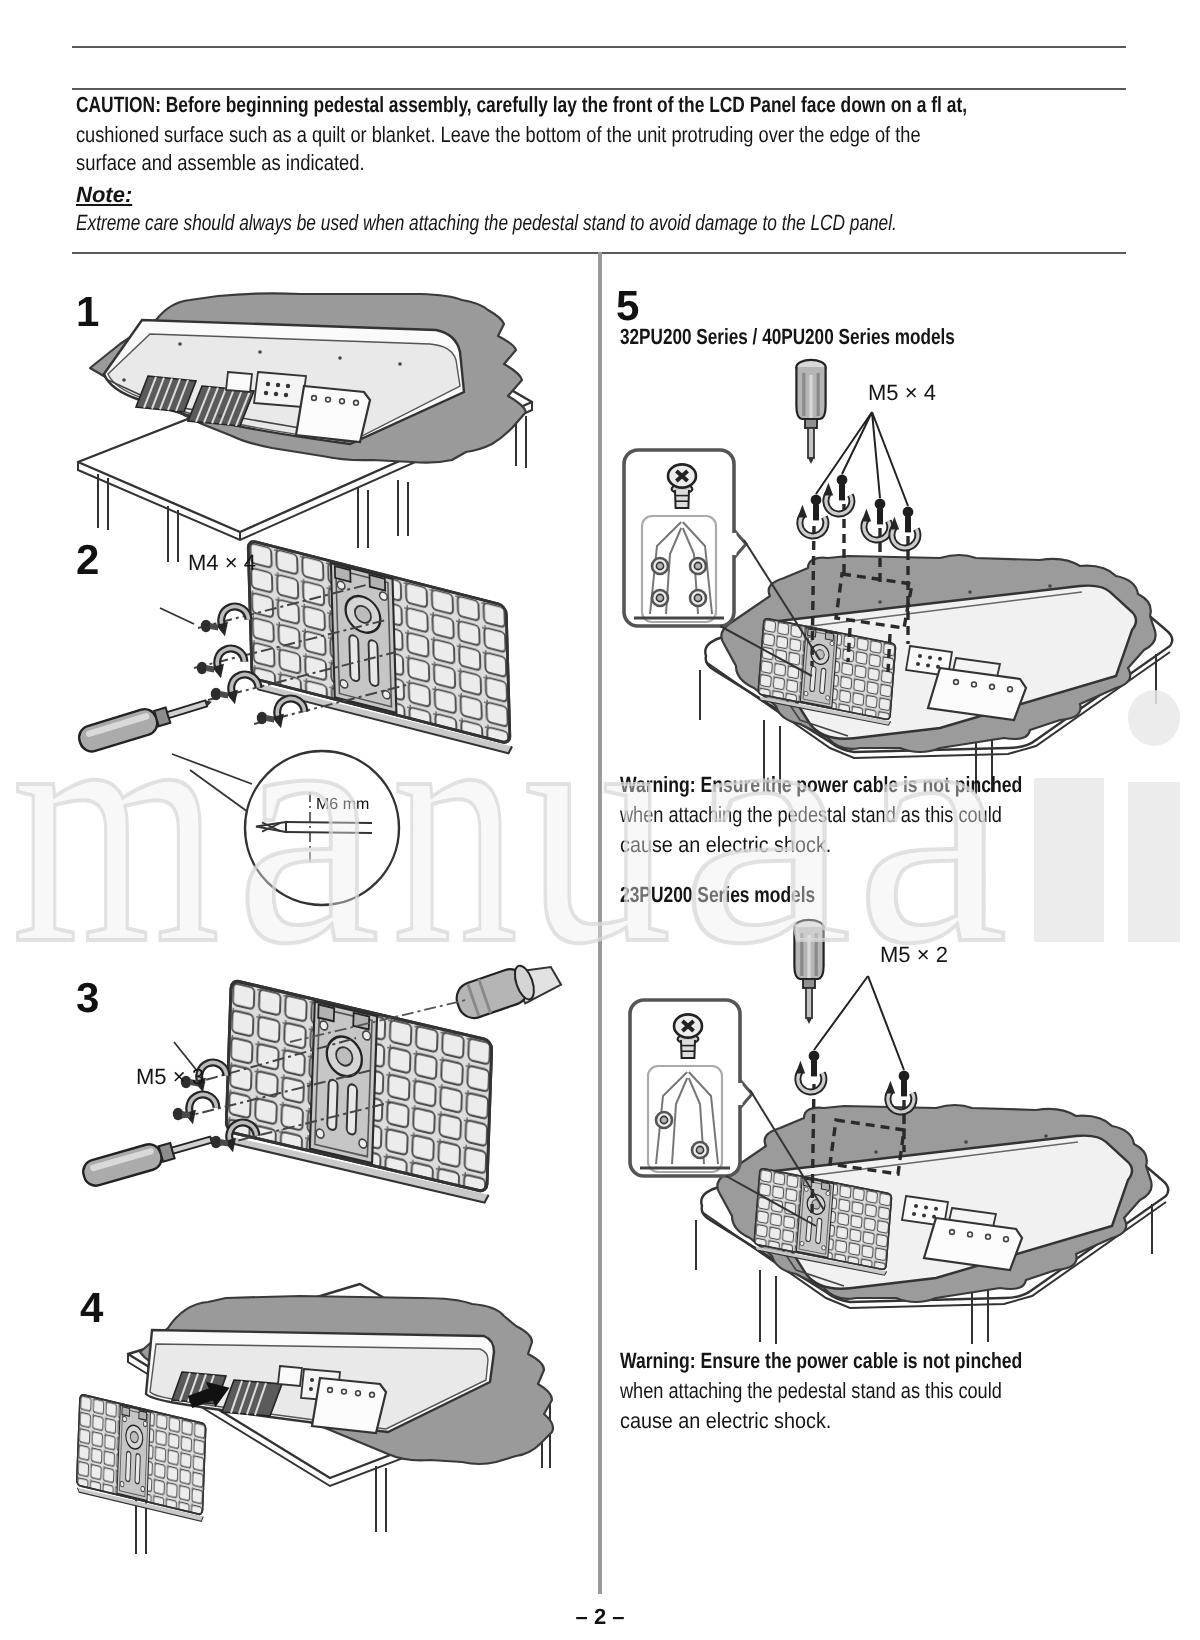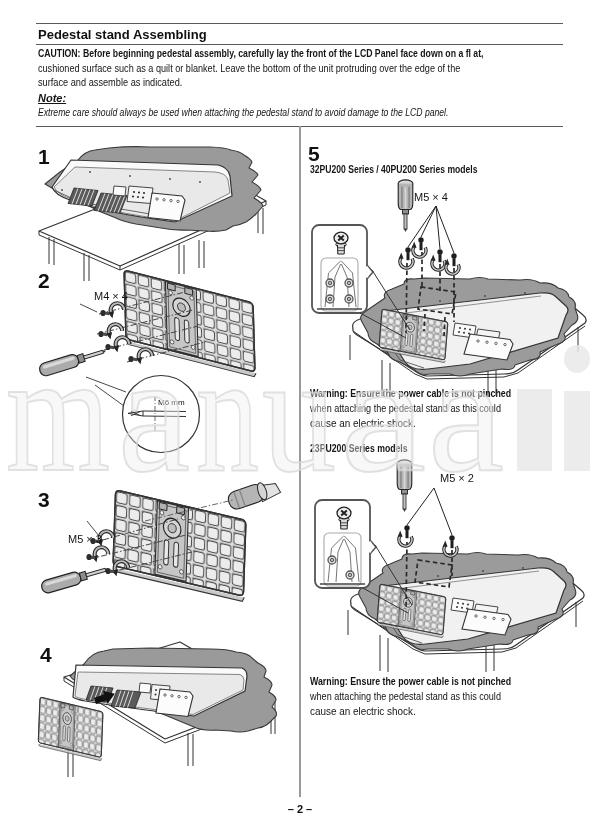--- a/index.html
+++ b/index.html
@@ -382,42 +382,41 @@
   <use href="#sa5" transform="translate(450,549)"></use>
   <use href="#inset" transform="translate(315,500)"></use>
   <use href="#hole" transform="translate(332,560)"></use>
   <use href="#hole" transform="translate(350,575)"></use>
   <line x1="375" y1="545" x2="412" y2="605" stroke="#333" stroke-width="1"></line>
   <line x1="363" y1="588" x2="408" y2="613" stroke="#333" stroke-width="1"></line>
 </g>
 </svg>
 
 <div class="rule" style="left:36px;top:23px;width:527px;"></div>
-<div class="abs b" style="left:38px;top:27px;font-size:13px;color:#111;">Pedestal stand Assembling</div>
 <div class="rule" style="left:36px;top:44px;width:527px;"></div>
 
 <div class="abs t11 b" style="left:38px;top:47px;transform:scaleX(0.79);">CAUTION: Before beginning pedestal assembly, carefully lay the front of the LCD Panel face down on a fl at,</div>
 <div class="abs t11" style="left:38px;top:61.5px;transform:scaleX(0.828);">cushioned surface such as a quilt or blanket. Leave the bottom of the unit protruding over the edge of the</div>
 <div class="abs t11" style="left:38px;top:76px;transform:scaleX(0.837);">surface and assemble as indicated.</div>
 
 <div class="abs t11 b i" style="left:38px;top:91.5px;text-decoration:underline;">Note:</div>
 <div class="abs t11 i" style="left:38px;top:105.5px;transform:scaleX(0.785);">Extreme care should always be used when attaching the pedestal stand to avoid damage to the LCD panel.</div>
 
 <div class="rule" style="left:36px;top:126px;width:527px;"></div>
 <div class="abs" style="left:299px;top:126px;width:1.5px;height:671px;background:#999;"></div>
 
 <div class="stepnum" style="left:38px;top:145px;">1</div>
 <div class="stepnum" style="left:38px;top:269px;">2</div>
 <div class="stepnum" style="left:38px;top:488px;">3</div>
 <div class="stepnum" style="left:40px;top:643px;">4</div>
 <div class="stepnum" style="left:308px;top:142px;">5</div>
 
-<div class="abs t11" style="left:62px;top:290px;padding-left:32px;">M4 × 4</div>
+<div class="abs t11" style="left:62px;top:276px;padding-left:32px;">M4 × 4</div>
 <div class="abs t11" style="left:68px;top:533px;">M5 × 3</div>
-<div class="abs t11" style="left:414px;top:190.5px;">M5 × 4</div>
+<div class="abs t11" style="left:434px;top:190.5px;">M5 × 4</div>
 <div class="abs t11" style="left:420px;top:471.5px;margin-left:20px;">M5 × 2</div>
 
 <div class="abs t11 b" style="left:310px;top:162.5px;transform:scaleX(0.78);">32PU200 Series / 40PU200 Series models</div>
 
 <div class="abs t11 b" style="left:310px;top:386.5px;transform:scaleX(0.8);">Warning: Ensure the power cable is not pinched</div>
 <div class="abs t11" style="left:310px;top:401.5px;transform:scaleX(0.826);">when attaching the pedestal stand as this could</div>
 <div class="abs t11" style="left:310px;top:416.5px;transform:scaleX(0.9);">cause an electric shock.</div>
 
 <div class="abs t11 b" style="left:310px;top:441.5px;transform:scaleX(0.79);">23PU200 Series models</div>
 

